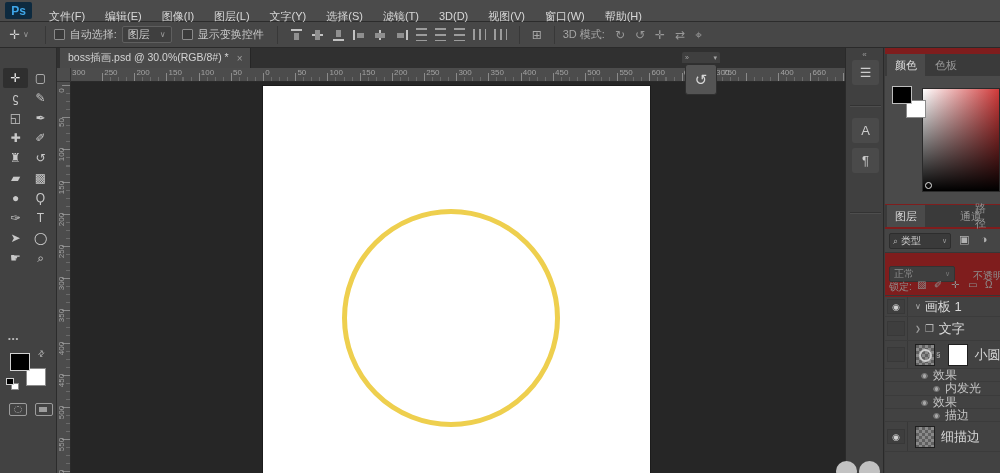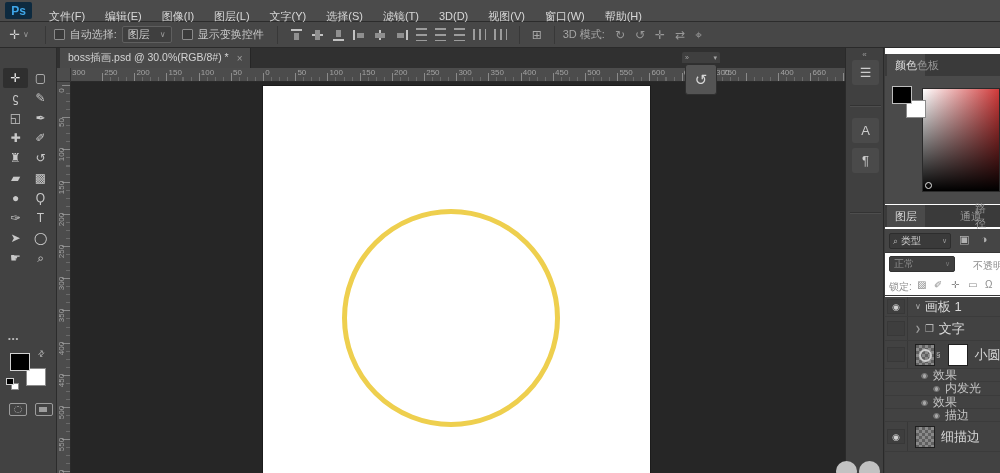--- a/index.html
+++ b/index.html
@@ -106,40 +106,40 @@
 
 
 .dock-strip{position:absolute;left:845px;top:48px;width:39px;height:425px;background:#404040;
   border-left:1px solid #2a2a2a;border-right:1px solid #2a2a2a;z-index:15}
 .ds-collapse{position:absolute;left:0;top:2px;width:100%;text-align:center;color:#9a9a9a;font-size:8px}
 .ds-icon{position:absolute;left:6px;width:27px;height:25px;background:#4a4a4a;border-radius:3px;
   display:flex;align-items:center;justify-content:center;color:#cdcdcd;font-size:13px}
 .ds-sep{position:absolute;left:4px;width:31px;height:1px;background:#333;box-shadow:0 1px 0 #4e4e4e}
 
 
-.right-panel{position:absolute;left:885px;top:48px;width:115px;height:425px;background:#ffffff;
+.right-panel{position:absolute;left:885px;top:48px;width:115px;height:425px;background:#7f1d1d;
   overflow:hidden;z-index:14}
 .ptab-row{position:absolute;left:0;width:115px;height:22px;background:#3a3a3a}
 .ptab{position:absolute;top:0;height:22px;display:flex;align-items:center;padding:0 8px;
   font-size:11px;color:#979797}
 .ptab.active{background:#4a4a4a;color:#dcdcdc}
 .color-body{position:absolute;left:0;top:28px;width:115px;height:128px;background:#4a4a4a}
 .cp-fg{position:absolute;left:7px;top:10px;width:20px;height:18px;background:#000;border:1px solid #bdbdbd;z-index:2}
 .cp-bg{position:absolute;left:21px;top:24px;width:20px;height:18px;background:#fff;border:1px solid #8a8a8a;z-index:1}
 .grad-field{position:absolute;left:37px;top:12px;width:78px;height:104px;border:1px solid #2a2a2a;
   background-image:linear-gradient(to bottom,rgba(0,0,0,0),#000),linear-gradient(to right,#fff,#d13a3a)}
 .grad-cursor{position:absolute;left:2px;bottom:2px;width:7px;height:7px;border:1px solid #e6e6e6;border-radius:50%}
 .filter-row{position:absolute;left:0;top:181px;width:115px;height:24px;background:#454545;border-bottom:1px solid #373737}
 .search-box{position:absolute;left:4px;top:4px;width:62px;height:16px;background:#3a3a3a;
   border:1px solid #2d2d2d;border-radius:2px;display:flex;align-items:center;padding:0 3px}
 .search-box .mag{font-size:9px;color:#bdbdbd;margin-right:3px}
 .search-box .kind{font-size:10px;color:#c9c9c9;flex:1}
 .search-box .chev{font-size:7px;color:#9a9a9a}
 .f-ic{position:absolute;top:4px;font-size:11px;color:#b2b2b2}
-.blend-row{position:absolute;left:0;top:206px;width:115px;height:22px}
+.blend-row{position:absolute;left:0;top:216px;width:115px;height:22px}
 .blend-box{position:absolute;left:4px;top:2px;width:66px;height:16px;background:#3f3f3f;
   border:1px solid #333;border-radius:2px;display:flex;align-items:center;padding:0 4px}
 .blend-box .mode{font-size:10px;color:#8d8d8d;flex:1}
 .blend-box .chev{font-size:7px;color:#777}
 .opacity-label{position:absolute;left:88px;top:5px;font-size:10px;color:#8d8d8d;white-space:nowrap}
 .lock-row{position:absolute;left:0;top:229px;width:115px;height:19px;border-bottom:1px solid #373737}
 .lock-row .lab{position:absolute;left:4px;top:3px;font-size:10px;color:#8d8d8d}
 .lock-ic{position:absolute;top:2px;font-size:10px;color:#8d8d8d}
 .layers-list{position:absolute;left:0;top:249px;width:115px;height:176px;background:#424242}
 .lrow{display:flex;align-items:center;border-bottom:1px solid rgba(0,0,0,.10);position:relative}
@@ -326,21 +326,21 @@
   <div class="ds-icon" style="top: 12px;">☰</div>
       <div class="ds-sep" style="top: 57px;"></div>
       <div class="ds-icon" style="top: 70px;">A</div>
       <div class="ds-icon" style="top: 100px;">¶</div>
       <div class="ds-sep" style="top: 164px;"></div>
     </div>
 
   <div class="right-panel">
     <div class="ptab-row" style="top:6px" id="color-tabs">
         <div class="ptab active" style="left: 2px;">颜色</div>
-        <div class="ptab" style="left: 24px;">色板</div>
+        <div class="ptab" style="left: 42px;">色板</div>
       </div>
     <div class="color-body">
       <div class="cp-fg"></div>
       <div class="cp-bg"></div>
       <div class="grad-field">
         <div class="grad-cursor"></div>
       </div>
     </div>
     <div class="ptab-row" style="top:157px" id="layers-tabs">
         <div class="ptab active" style="left: 2px;">图层</div>

